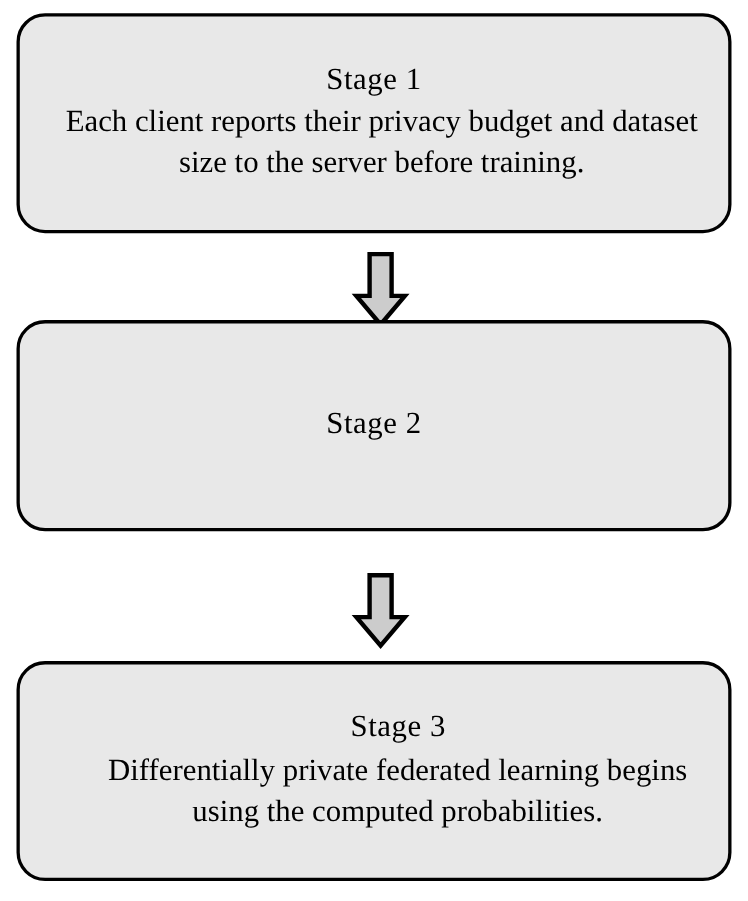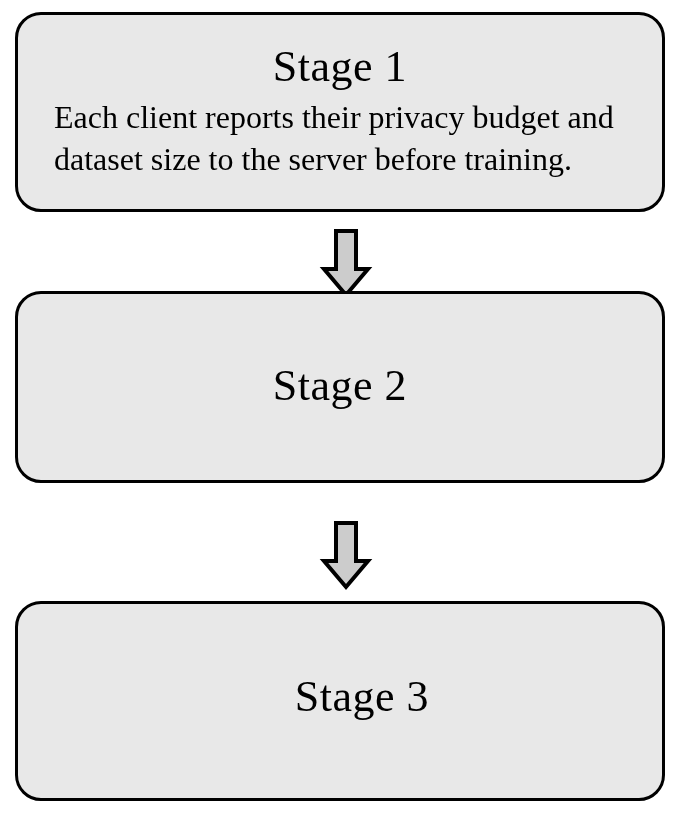--- a/index.html
+++ b/index.html
@@ -33,32 +33,32 @@
     border: 3px solid #000000;
     border-radius: 26px;
     padding: 6px 0 8px 0;
     display: flex;
     flex-direction: column;
     justify-content: center;
   }
 
   .stage-title {
     text-align: center;
-    font-size: 44px;
+    font-size: 28px;
     line-height: 1.18;
     font-weight: normal;
     letter-spacing: 0.5px;
     margin: 0 0 2px 0;
   }
 
   .stage-body {
-    font-size: 32px;
+    font-size: 28px;
     line-height: 1.30;
     margin: 0;
-    text-align: left;
+    text-align: center;
   }
 
   
   #stage-box-1 {
     top: 12px;
     height: 200px;
   }
   #stage-box-1 .stage-title { margin-bottom: 4px; }
   #stage-box-1 .stage-body {
     padding: 0 22px 0 36px;
@@ -120,15 +120,16 @@
   </div>
 
   <div class="flow-arrow" id="flow-arrow-2">
     <svg viewBox="0 0 48 68" preserveAspectRatio="none" aria-hidden="true">
       <polygon points="14,2 34,2 34,40 46,40 24,66 2,40 14,40" fill="#cccccc" stroke="#000000" stroke-width="4" stroke-linejoin="miter" vector-effect="non-scaling-stroke"></polygon>
     </svg>
   </div>
 
   <div class="stage-box" id="stage-box-3">
     <div class="stage-title">Stage 3</div>
+    <div class="stage-body">Differentially private federated learning begins using the computed probabilities.</div>
   </div>
 
 </div>
 
 </body></html>

